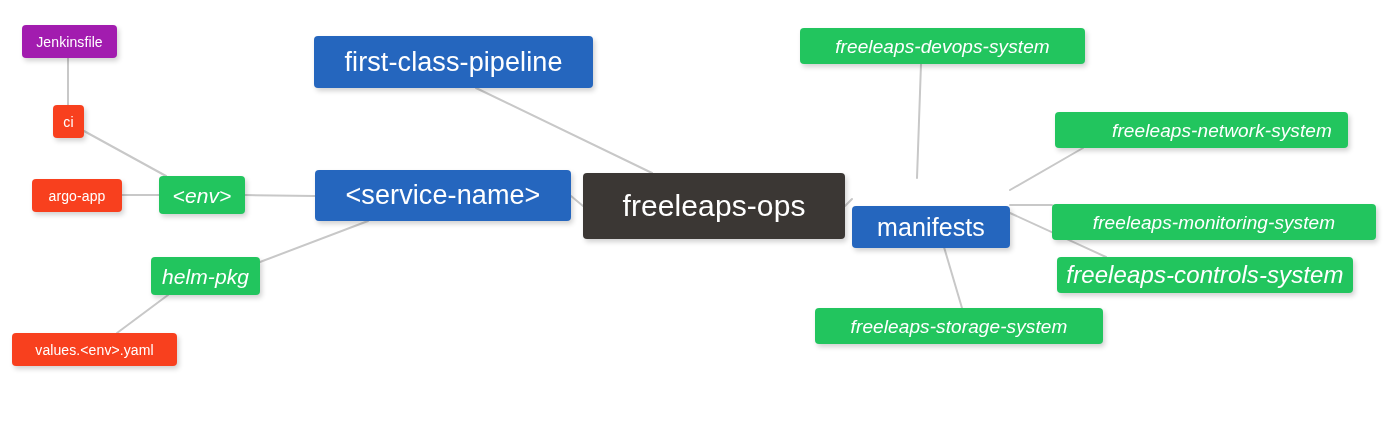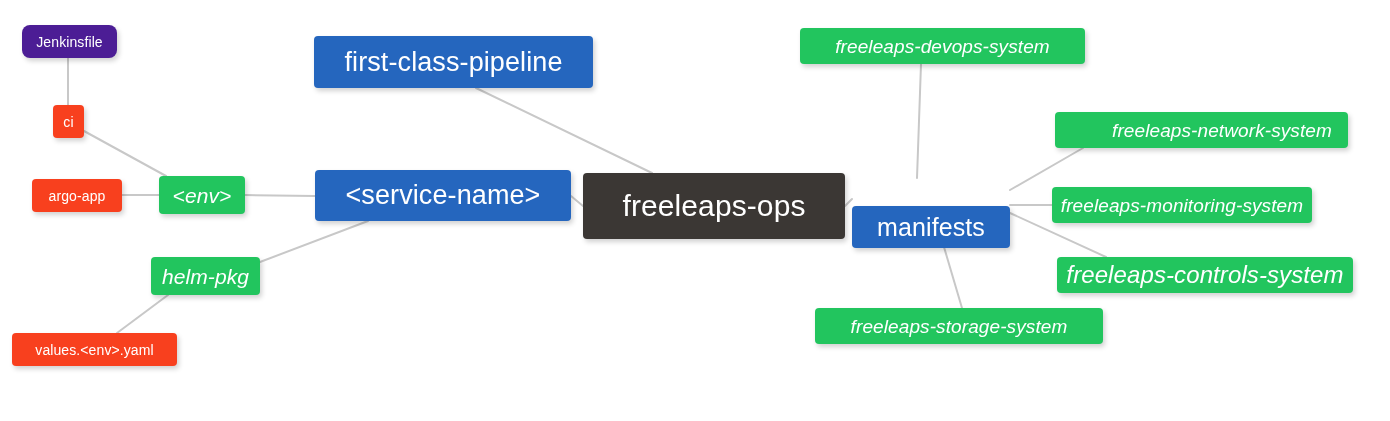--- a/index.html
+++ b/index.html
@@ -43,21 +43,21 @@
   }
   .mm-node .mm-label {
     display: block;
     pointer-events: none;
   }
   
   .c-root  { background: #3b3734; }
   .c-blue  { background: #2566be; }
   .c-green { background: #22c55e; font-style: italic; }
   .c-red   { background: #f8401e; }
-  .c-orange{ background: #4c1d95; border-radius: 8px; }
+  .c-orange{ background: #a21caf; }
 </style>
 </head>
 <body>
 
 <div id="mindmap-canvas">
   <svg id="edge-layer" viewBox="0 0 1390 421">
       <line x1="583" y1="206" x2="571" y2="196" stroke="#c8c8c8" stroke-width="2" stroke-linecap="round"></line>
       <line x1="652" y1="173" x2="476" y2="88" stroke="#c8c8c8" stroke-width="2" stroke-linecap="round"></line>
       <line x1="845" y1="206" x2="852" y2="199" stroke="#c8c8c8" stroke-width="2" stroke-linecap="round"></line>
       <line x1="315" y1="196" x2="245" y2="195" stroke="#c8c8c8" stroke-width="2" stroke-linecap="round"></line>
@@ -102,21 +102,21 @@
       </div>
       <div class="mm-node c-blue" style="left: 852px; top: 178px; width: 158px; height: 42px; font-size: 25px; margin-top: 28px;">
         <span class="mm-label">manifests</span>
       </div>
       <div class="mm-node c-green" style="left: 800px; top: 28px; width: 285px; height: 36px; font-size: 19px;">
         <span class="mm-label">freeleaps-devops-system</span>
       </div>
       <div class="mm-node c-green" style="left: 1055px; top: 112px; width: 293px; height: 36px; font-size: 19px; padding-left: 41px;">
         <span class="mm-label">freeleaps-network-system</span>
       </div>
-      <div class="mm-node c-green" style="left: 1052px; top: 187px; width: 260px; height: 36px; font-size: 19px;">
+      <div class="mm-node c-green" style="left: 1052px; top: 204px; width: 324px; height: 36px; font-size: 19px;">
         <span class="mm-label">freeleaps-monitoring-system</span>
       </div>
       <div class="mm-node c-green" style="left: 1057px; top: 257px; width: 296px; height: 36px; font-size: 24px;">
         <span class="mm-label">freeleaps-controls-system</span>
       </div>
       <div class="mm-node c-green" style="left: 815px; top: 308px; width: 288px; height: 36px; font-size: 19px;">
         <span class="mm-label">freeleaps-storage-system</span>
       </div>
     </div>
 </div>

